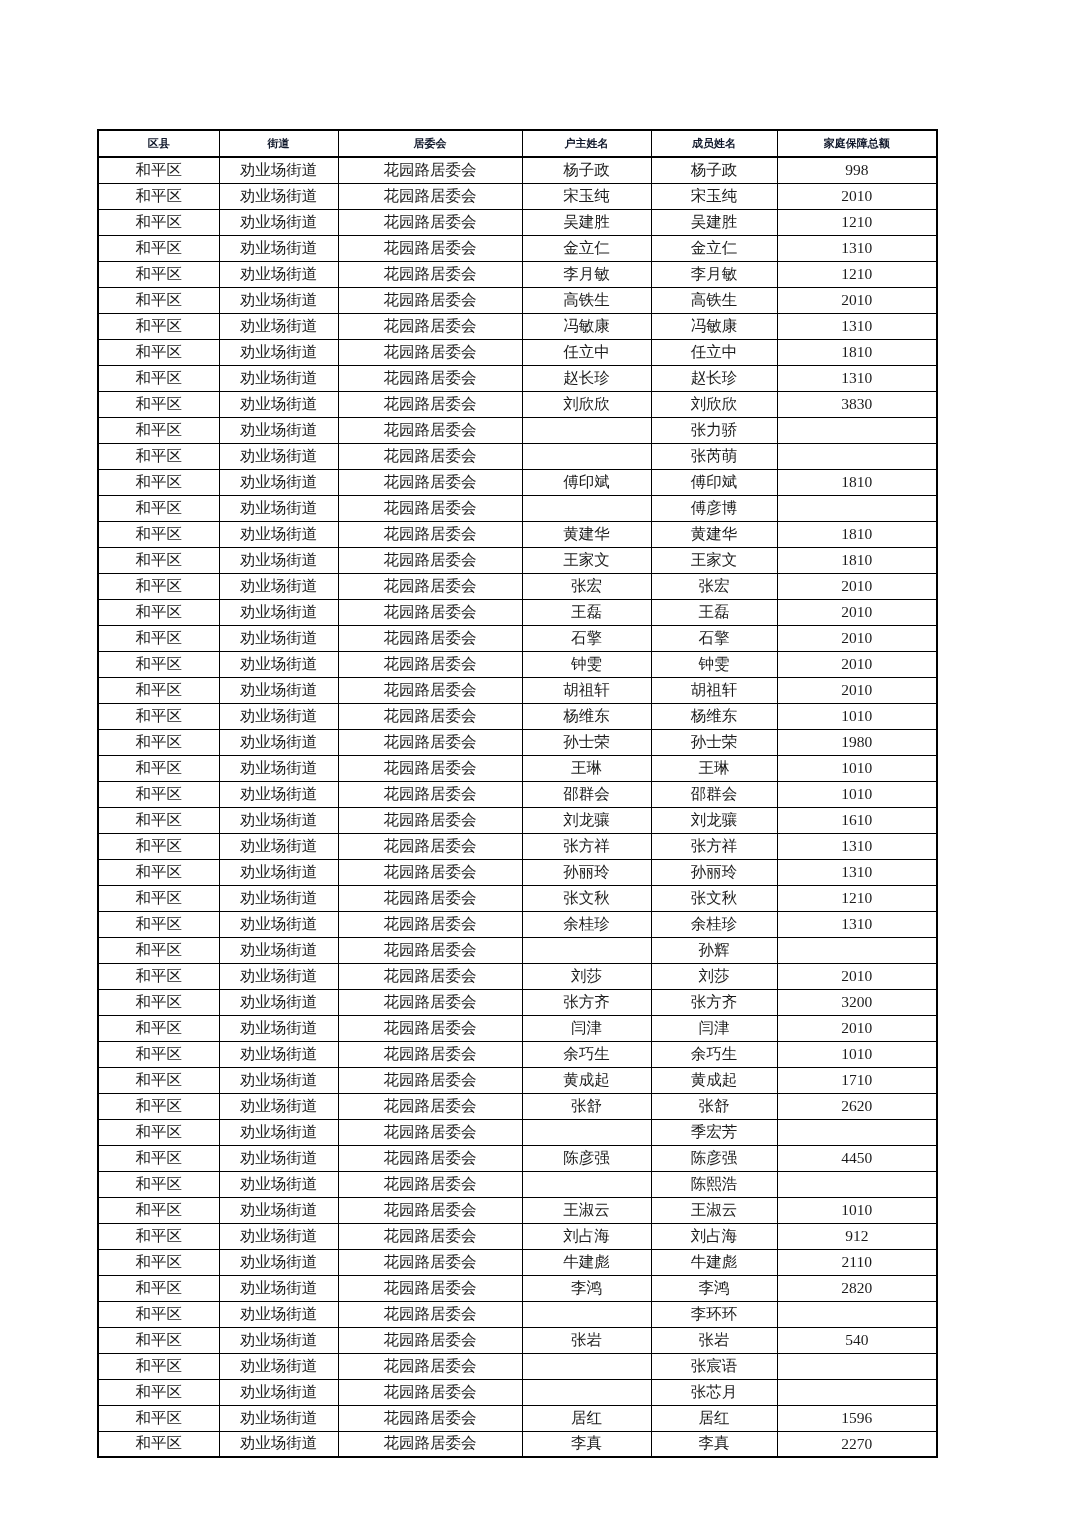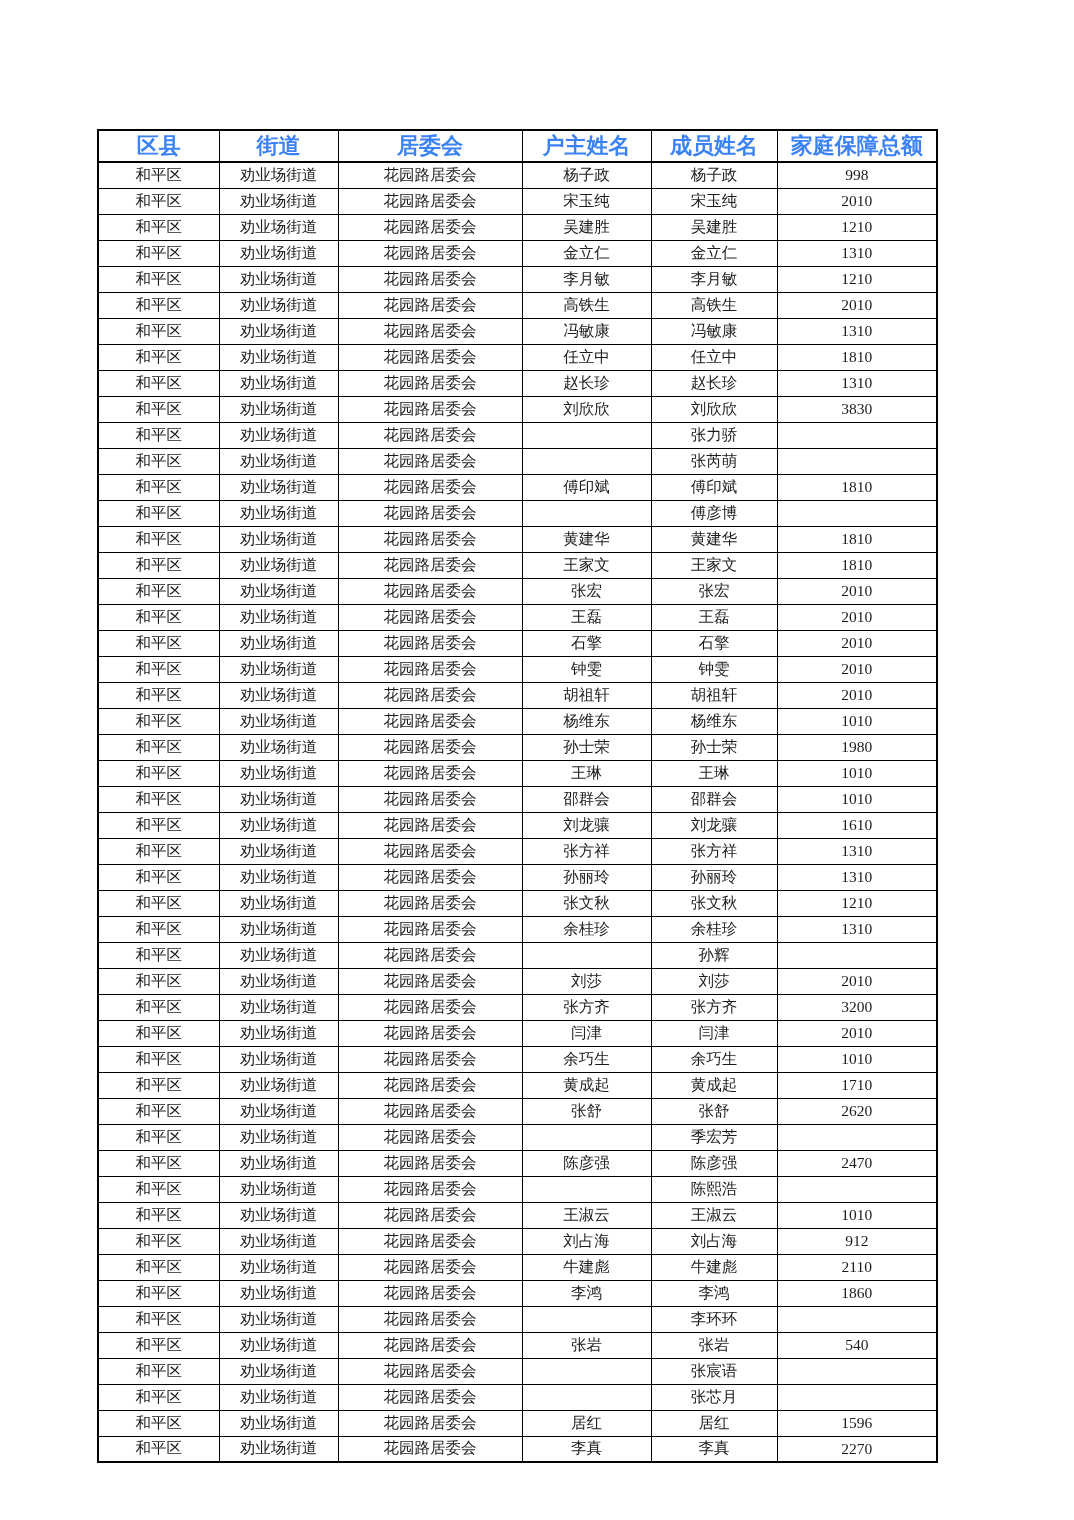--- a/index.html
+++ b/index.html
@@ -29,24 +29,24 @@
     padding: 0 2px;
     text-align: center;
     vertical-align: middle;
     overflow: hidden;
     white-space: nowrap;
   }
   .sheet-table thead tr {
     height: 27px;
   }
   .sheet-table thead th {
-    font-size: 22px;
+    font-size: 11px;
     font-weight: bold;
     border-bottom: 2px solid #000;
-    color: #3b82f6;
+    color: #0f172a;
   }
   .sheet-table tbody tr {
     height: 26px;
   }
   .sheet-table tbody td {
     font-size: 15.5px;
     font-weight: normal;
   }
   col.c-district  { width: 121px; }
   col.c-street    { width: 119px; }
@@ -381,21 +381,21 @@
         <td></td>
         <td>季宏芳</td>
         <td></td>
       </tr>
       <tr>
         <td>和平区</td>
         <td>劝业场街道</td>
         <td>花园路居委会</td>
         <td>陈彦强</td>
         <td>陈彦强</td>
-        <td>2470</td>
+        <td>4450</td>
       </tr>
       <tr>
         <td>和平区</td>
         <td>劝业场街道</td>
         <td>花园路居委会</td>
         <td></td>
         <td>陈熙浩</td>
         <td></td>
       </tr>
       <tr>
@@ -421,21 +421,21 @@
         <td>牛建彪</td>
         <td>牛建彪</td>
         <td>2110</td>
       </tr>
       <tr>
         <td>和平区</td>
         <td>劝业场街道</td>
         <td>花园路居委会</td>
         <td>李鸿</td>
         <td>李鸿</td>
-        <td>1860</td>
+        <td>2820</td>
       </tr>
       <tr>
         <td>和平区</td>
         <td>劝业场街道</td>
         <td>花园路居委会</td>
         <td></td>
         <td>李环环</td>
         <td></td>
       </tr>
       <tr>

